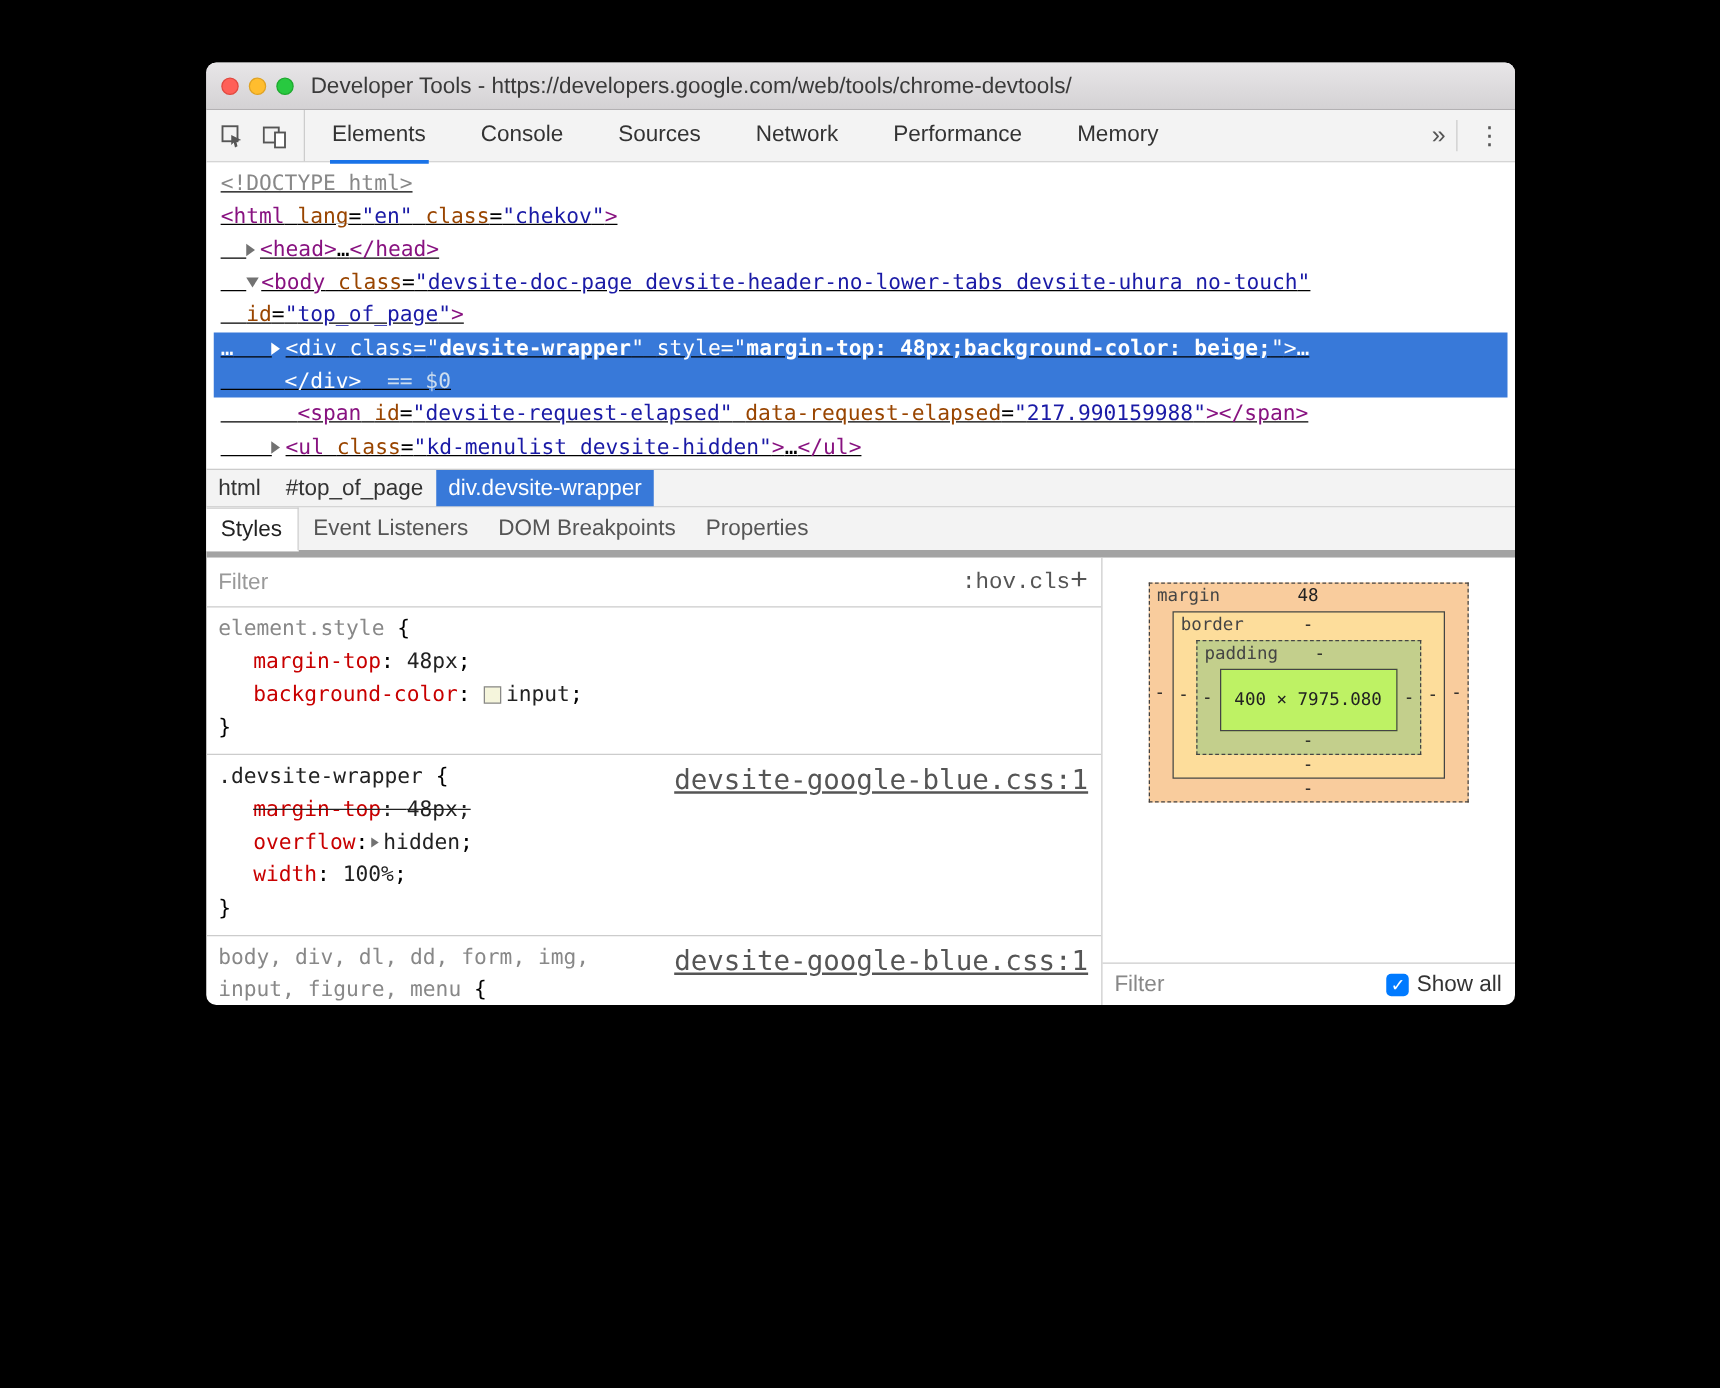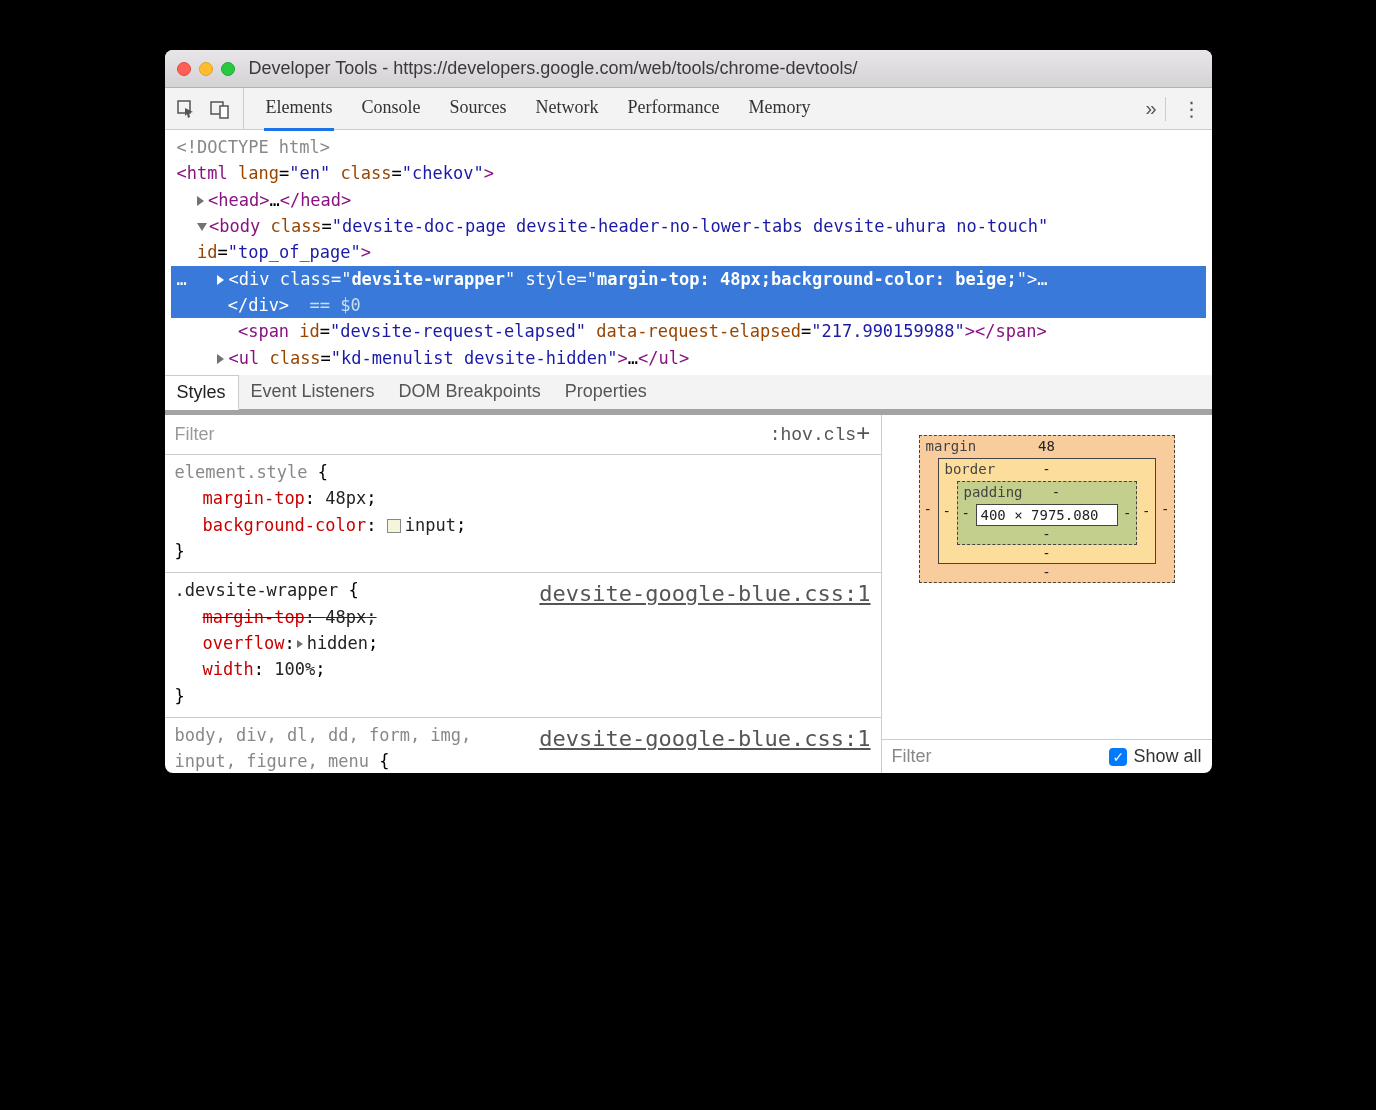--- a/index.html
+++ b/index.html
@@ -37,33 +37,34 @@
 .toolbar {
   height: 42px;
   background: #f3f3f3;
   border-bottom: 1px solid #ccc;
   display: flex;
   align-items: center;
   padding: 0 10px;
 }
 .tool-icons { display: flex; gap: 12px; margin-right: 20px; padding-right: 12px; border-right: 1px solid #ccc; height: 100%; align-items: center; }
 .icon-btn { width: 22px; height: 22px; display: flex; align-items: center; justify-content: center; color: #555; }
-.tabs { display: flex; gap: 25px; flex: 1; font-family: Liberation Serif, serif; }
+.tabs { display: flex; gap: 40px; flex: 1; }
 .tab { color: #333; font-size: 18px; cursor: pointer; padding: 10px 2px; }
 .tab.active { border-bottom: 3px solid #1a73e8; font-weight: 500; }
 .more { margin-left: 12px; color: #555; font-size: 20px; padding: 0 8px; }
 .menu-dots { border-left: 1px solid #ccc; padding-left: 16px; color: #555; font-size: 20px; }
 .dom {
   background: #fff;
   font-family: Menlo, Consolas, monospace;
   font-size: 17px;
   line-height: 1.55;
   padding: 4px 6px 0 6px;
   height: 245px;
   overflow: hidden;
+  text-decoration: underline;
 }
 .dom-line { white-space: nowrap; padding: 0 6px; }
 .gray { color: #888; }
 .tag { color: #881280; }
 .attr { color: #994500; }
 .string { color: #1a1aa6; }
 .tri { display: inline-block; width: 0; height: 0; border-left: 7px solid #727272; border-top: 5px solid transparent; border-bottom: 5px solid transparent; margin-right: 4px; vertical-align: middle; }
 .tri.open { border-left: 5px solid transparent; border-right: 5px solid transparent; border-top: 8px solid #727272; border-bottom: none; margin-right: 2px; }
 .selected-line { background: #3879d9; color: #fff; padding: 0 6px; }
 .selected-line .tag, .selected-line .attr, .selected-line .string { color: #fff; }
@@ -105,21 +106,21 @@
 .swatch { display: inline-block; width: 14px; height: 14px; border: 1px solid #888; vertical-align: middle; margin-right: 4px; background: #f5f5dc; }
 .small-tri { display:inline-block; width:0; height:0; border-left:6px solid #727272; border-top:4px solid transparent; border-bottom:4px solid transparent; vertical-align: middle; margin: 0 4px 0 2px; }
 .styles-right { width: 330px; padding: 20px 12px 10px 12px; position: relative; }
 .box-model {
   font-family: Menlo, Consolas, monospace; font-size: 14px;
   width: 256px; margin: 0 auto;
 }
 .bm-margin { background: #f9cc9d; border: 1px dashed #444; padding: 22px 18px 18px 18px; position: relative; }
 .bm-border { background: #fddd9b; border: 1px solid #444; padding: 22px 18px 18px 18px; position: relative; }
 .bm-padding { background: #c3cf8c; border: 1px dashed #444; padding: 22px 18px 18px 18px; position: relative; }
-.bm-content { background: #ffffff; border: 1px solid #444; text-align: left; padding: 2px 4px; color: #222; }
+.bm-content { background: #bef264; border: 1px solid #444; text-align: center; padding: 16px 4px; color: #222; }
 .bm-label { position: absolute; top: 2px; left: 6px; color: #444; }
 .bm-top { position: absolute; top: 2px; left: 50%; transform: translateX(-50%); color: #222; }
 .bm-side { position: absolute; top: 50%; transform: translateY(-50%); color: #222; }
 .bm-side.left { left: 4px; }
 .bm-side.right { right: 4px; }
 .bm-bottom { position: absolute; bottom: 2px; left: 50%; transform: translateX(-50%); color: #222; }
 .bottom-filter { position: absolute; bottom: 0; left: 0; right: 0; border-top: 1px solid #ccc; padding: 6px 10px; display: flex; align-items: center; color: #888; font-size: 18px; }
 .checkbox { width: 18px; height: 18px; background: #007aff; border-radius: 4px; display: inline-flex; align-items: center; justify-content: center; color: #fff; margin-right: 6px; font-size: 14px; }
 .show-all { color: #333; }
 </style>
@@ -168,20 +169,25 @@
     <div class="dom-line"><span class="tag">&lt;html</span> <span class="attr">lang</span>=<span class="string">"<span>en</span>"</span> <span class="attr">class</span>=<span class="string">"<span>chekov</span>"</span><span class="tag">&gt;</span></div>
     <div class="dom-line">&nbsp;&nbsp;<span class="tri"></span><span class="tag">&lt;head&gt;</span><span>…</span><span class="tag">&lt;/head&gt;</span></div>
     <div class="dom-line">&nbsp;&nbsp;<span class="tri open"></span><span class="tag">&lt;body</span> <span class="attr">class</span>=<span class="string">"<span>devsite-doc-page devsite-header-no-lower-tabs devsite-uhura no-touch</span>"</span></div>
     <div class="dom-line">&nbsp;&nbsp;<span class="attr">id</span>=<span class="string">"<span>top_of_page</span>"</span><span class="tag">&gt;</span></div>
     <div class="selected-line"><span class="ellipsis">…</span>&nbsp;&nbsp;&nbsp;<span class="tri" style="border-left-color:#fff"></span><span class="tag">&lt;<span>div</span></span> <span class="attr">class</span>=<span class="string">"<b>devsite-wrapper</b>"</span> <span class="attr">style</span>=<span class="string">"<b>margin-top: 48px;background-color: beige;</b>"</span><span class="tag">&gt;</span>…<br>&nbsp;&nbsp;&nbsp;&nbsp;&nbsp;<span class="tag">&lt;/div&gt;</span>&nbsp;&nbsp;<span class="eqzero" style="color:#cde">== $0</span></div>
     <div class="dom-line">&nbsp;&nbsp;&nbsp;&nbsp;&nbsp;&nbsp;<span class="tag">&lt;span</span> <span class="attr">id</span>=<span class="string">"<span>devsite-request-elapsed</span>"</span> <span class="attr">data-request-elapsed</span>=<span class="string">"<span>217.990159988</span>"</span><span class="tag">&gt;&lt;/span&gt;</span></div>
     <div class="dom-line">&nbsp;&nbsp;&nbsp;&nbsp;<span class="tri"></span><span class="tag">&lt;ul</span> <span class="attr">class</span>=<span class="string">"<span>kd-menulist devsite-hidden</span>"</span><span class="tag">&gt;</span>…<span class="tag">&lt;/ul&gt;</span></div>
     <div class="dom-line">&nbsp;&nbsp;&nbsp;<span class="tag">&lt;/body&gt;</span></div>
   </div>
 
+  <div class="crumbs">
+    <div class="crumb">html</div>
+    <div class="crumb">#top_of_page</div>
+    <div class="crumb active">div.devsite-wrapper</div>
+  </div>
 
   <div class="sub-tabs">
     <div class="sub-tab active">Styles</div>
     <div class="sub-tab">Event Listeners</div>
     <div class="sub-tab">DOM Breakpoints</div>
     <div class="sub-tab">Properties</div>
   </div>
 
   <div class="bottom-area">
     <div class="styles-left">

